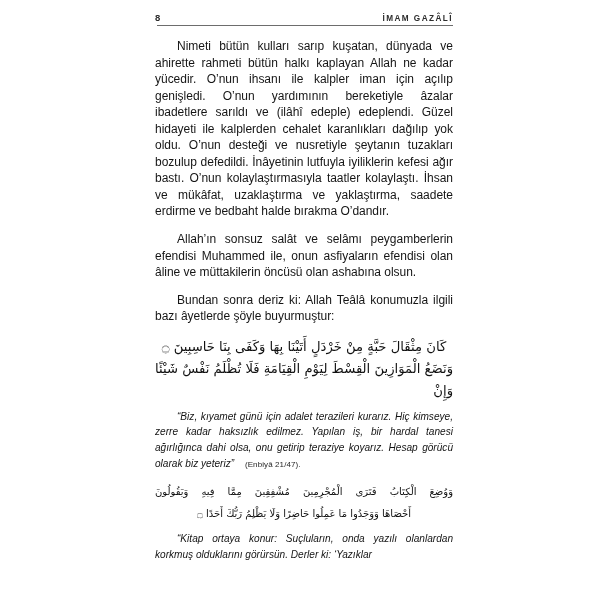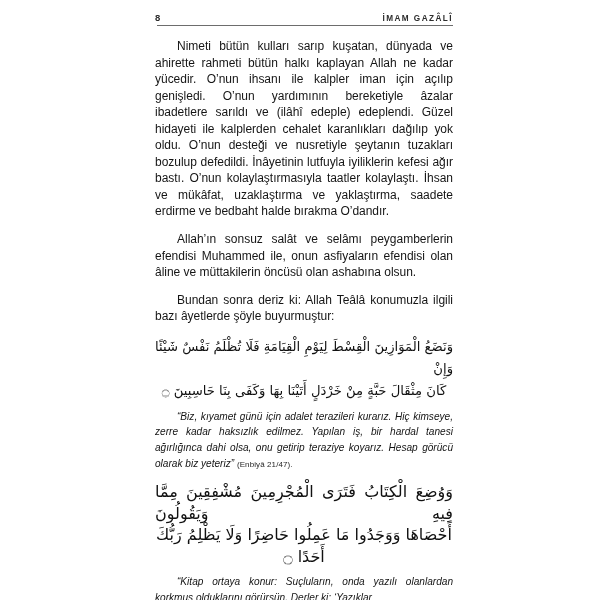--- a/index.html
+++ b/index.html
@@ -101,40 +101,41 @@
     text-align-last: justify;
     direction: rtl;
     unicode-bidi: isolate;
     white-space: normal;
   }
   .arabic-line.last {
     text-align: center;
     text-align-last: center;
   }
   .arabic-block.b2 .arabic-line {
-    font-size: 16px;
+    font-size: 10px;
     line-height: 21.5px;
   }
 
   
   .translation {
     margin: 2px 0 9px 0;
     font-size: 10.1px;
     line-height: 15.6px;
     font-style: italic;
     text-align: justify;
     text-justify: inter-word;
     text-indent: 22px;
     color: #141414;
   }
   .citation {
     font-style: normal;
     font-size: 8px;
     letter-spacing: 0.1px;
     color: #262626;
+    margin-left: 8px;
   }
 </style>
 </head>
 <body>
 
 <div class="page">
   <div class="content-column">
 
     <div class="running-head">
       <div class="running-head-inner">
@@ -144,22 +145,22 @@
       <div class="head-rule"></div>
     </div>
 
     <div class="body-block">
 
       <p class="para">Nimeti bütün kulları sarıp kuşatan, dünyada ve ahirette rahmeti bütün halkı kaplayan Allah ne kadar yücedir. O’nun ihsanı ile kalpler iman için açılıp genişledi. O’nun yardımının bereketiyle âzalar ibadetlere sarıldı ve (ilâhî edeple) edeplendi. Güzel hidayeti ile kalplerden cehalet karanlıkları dağılıp yok oldu. O’nun desteği ve nusretiyle şeytanın tuzakları bozulup defedildi. İnâyetinin lutfuyla iyiliklerin kefesi ağır bastı. O’nun kolaylaştırmasıyla taatler kolaylaştı. İhsan ve mükâfat, uzaklaştırma ve yaklaştırma, saadete erdirme ve bedbaht halde bırakma O’dandır.</p>
       <p class="para">Allah’ın sonsuz salât ve selâmı peygamberlerin efendisi Muhammed ile, onun asfiyaların efendisi olan âline ve müttakilerin öncüsü olan ashabına olsun.</p>
       <p class="para">Bundan sonra deriz ki: Allah Teâlâ konumuzla ilgili bazı âyetlerde şöyle buyurmuştur:</p>
 
       <div class="arabic-block b1">
+        <div class="arabic-line last">كَانَ مِثْقَالَ حَبَّةٍ مِنْ خَرْدَلٍ أَتَيْنَا بِهَا وَكَفَى بِنَا حَاسِبِينَ ۝</div>
         <div class="arabic-line">وَنَضَعُ الْمَوَازِينَ الْقِسْطَ لِيَوْمِ الْقِيَامَةِ فَلَا تُظْلَمُ نَفْسٌ شَيْئًا وَإِنْ</div>
-        <div class="arabic-line last">كَانَ مِثْقَالَ حَبَّةٍ مِنْ خَرْدَلٍ أَتَيْنَا بِهَا وَكَفَى بِنَا حَاسِبِينَ ۝</div>
       </div>
 
       <p class="translation"><span>“Biz, kıyamet günü için adalet terazileri kurarız. Hiç kimseye, zerre kadar haksızlık edilmez. Yapılan iş, bir hardal tanesi ağırlığınca dahi olsa, onu getirip teraziye koyarız. Hesap görücü olarak biz yeteriz”</span> <span class="citation">(Enbiyâ 21/47).</span></p>
 
       <div class="arabic-block b2">
         <div class="arabic-line">وَوُضِعَ الْكِتَابُ فَتَرَى الْمُجْرِمِينَ مُشْفِقِينَ مِمَّا فِيهِ وَيَقُولُونَ</div>
         <div class="arabic-line last">أَحْصَاهَا وَوَجَدُوا مَا عَمِلُوا حَاضِرًا وَلَا يَظْلِمُ رَبُّكَ أَحَدًا ۝</div>
       </div>
 
       <p class="translation">“Kitap ortaya konur: Suçluların, onda yazılı olanlardan korkmuş olduklarını görürsün. Derler ki: ‘Yazıklar</p>

